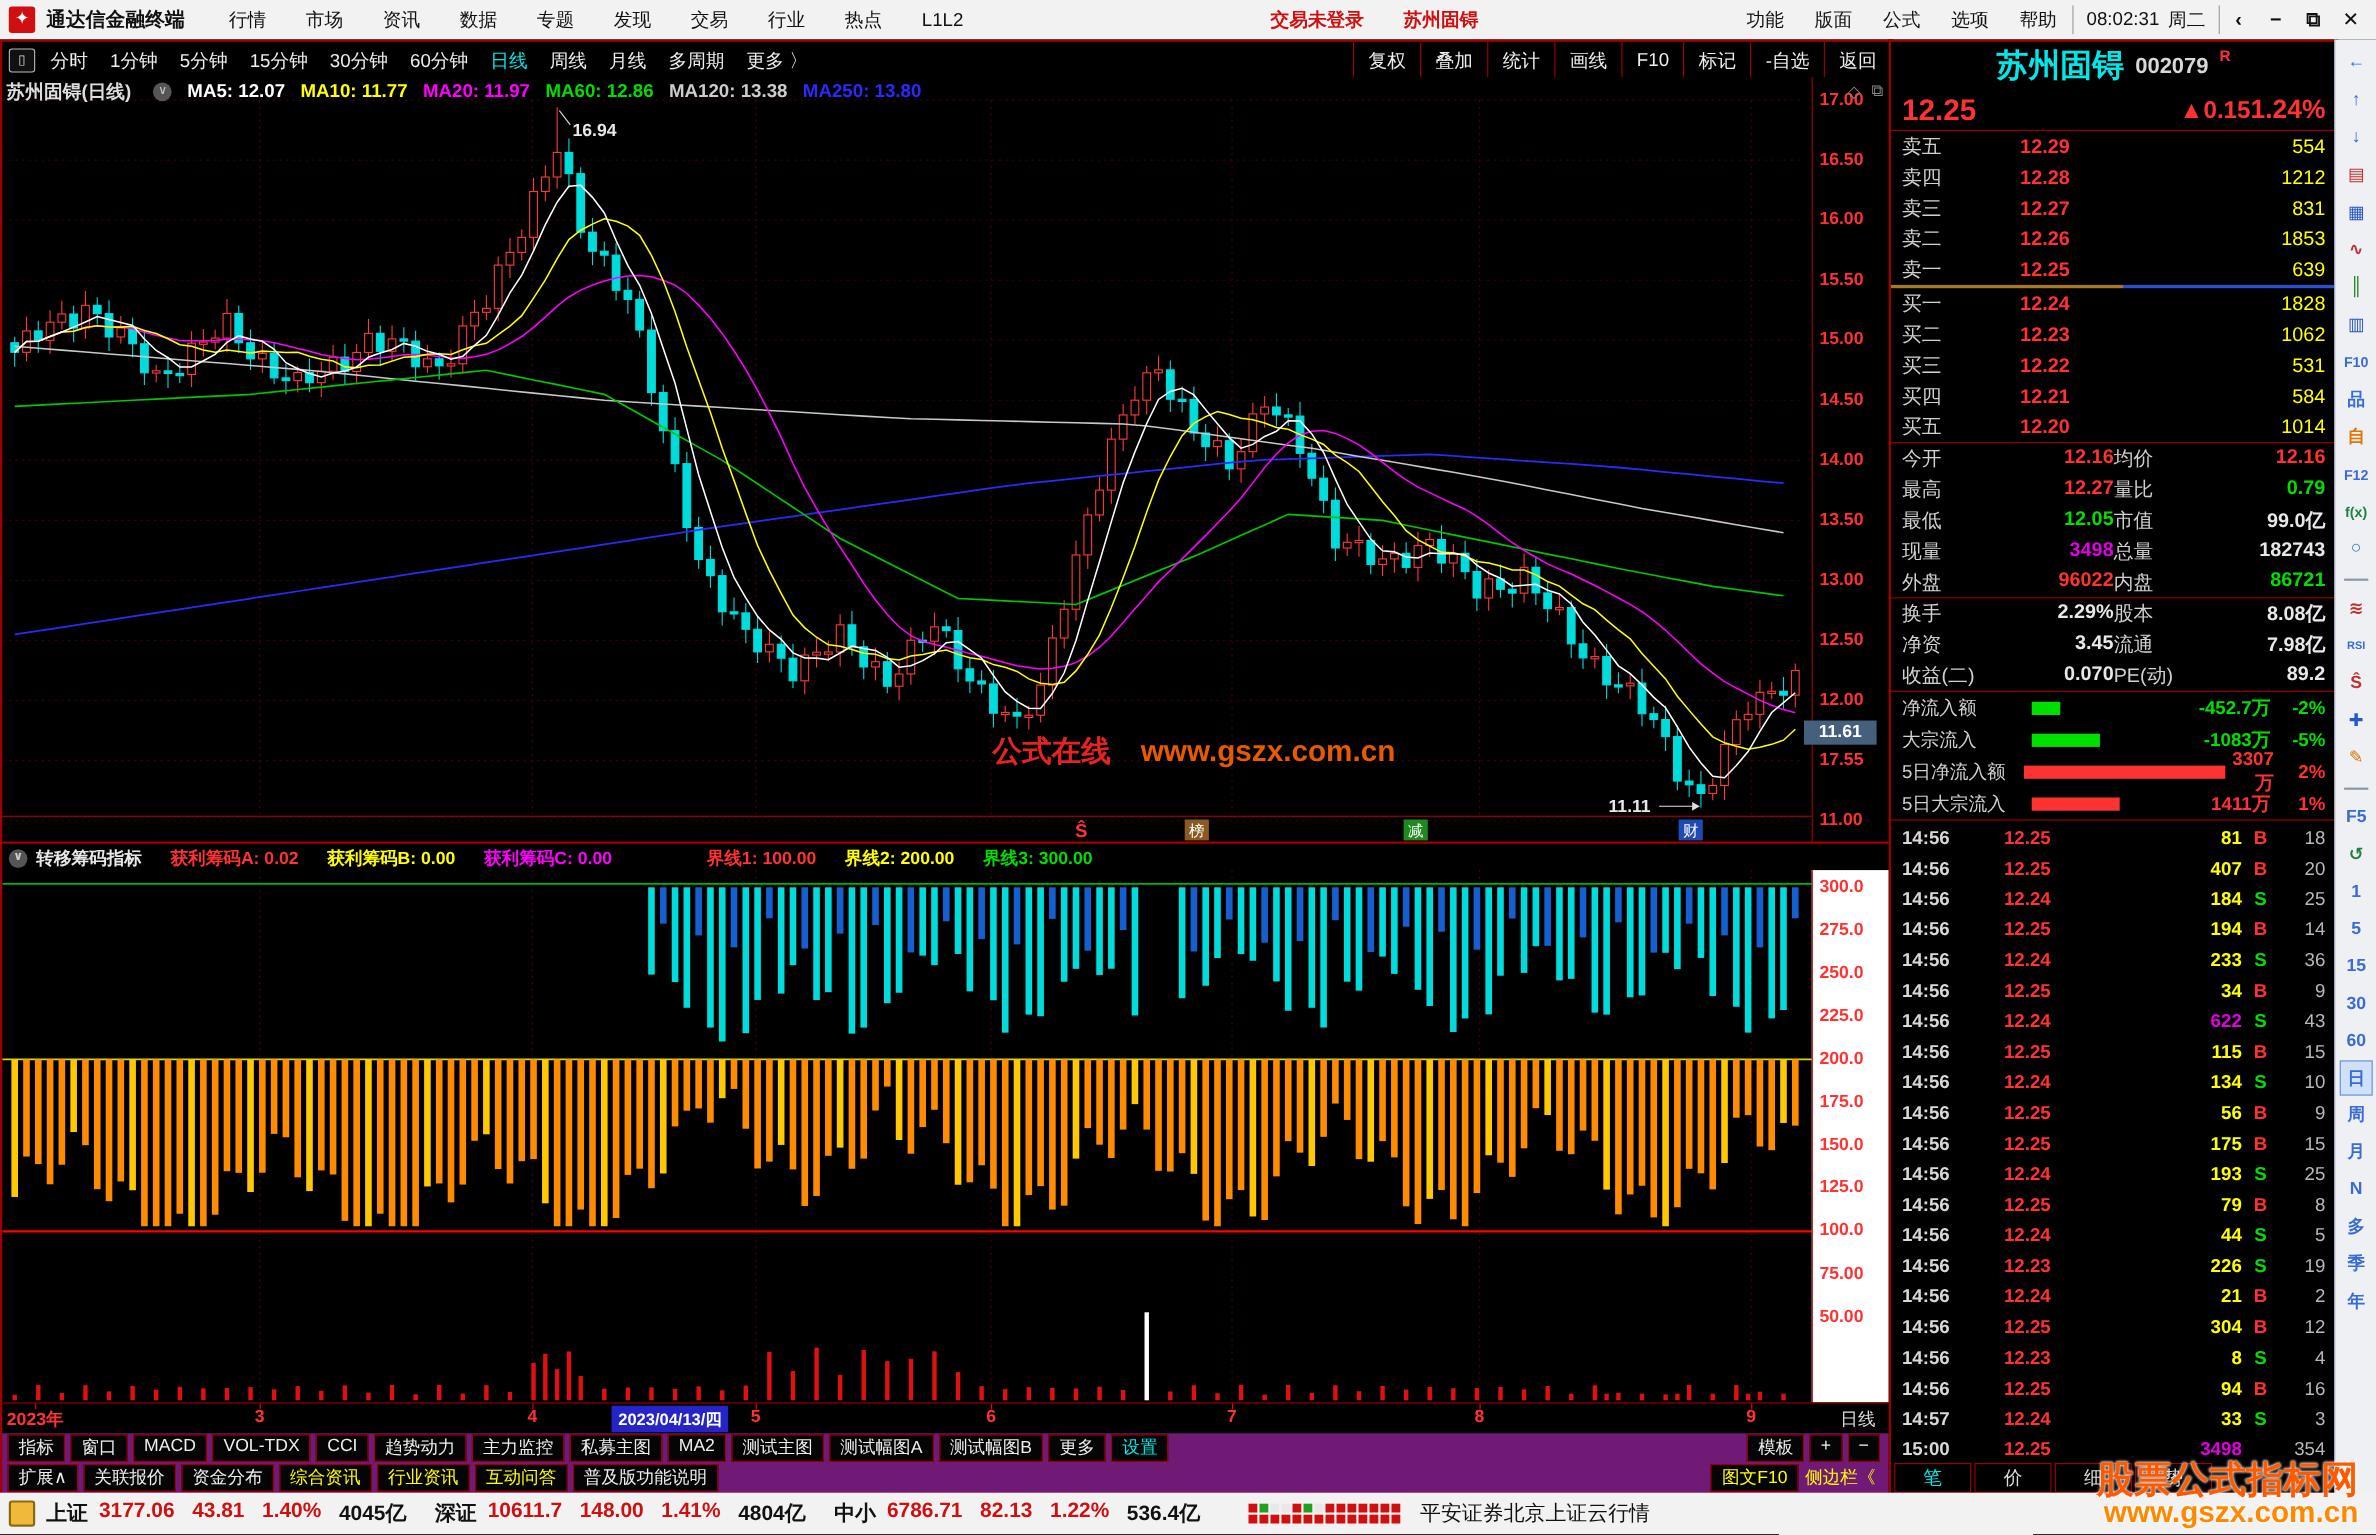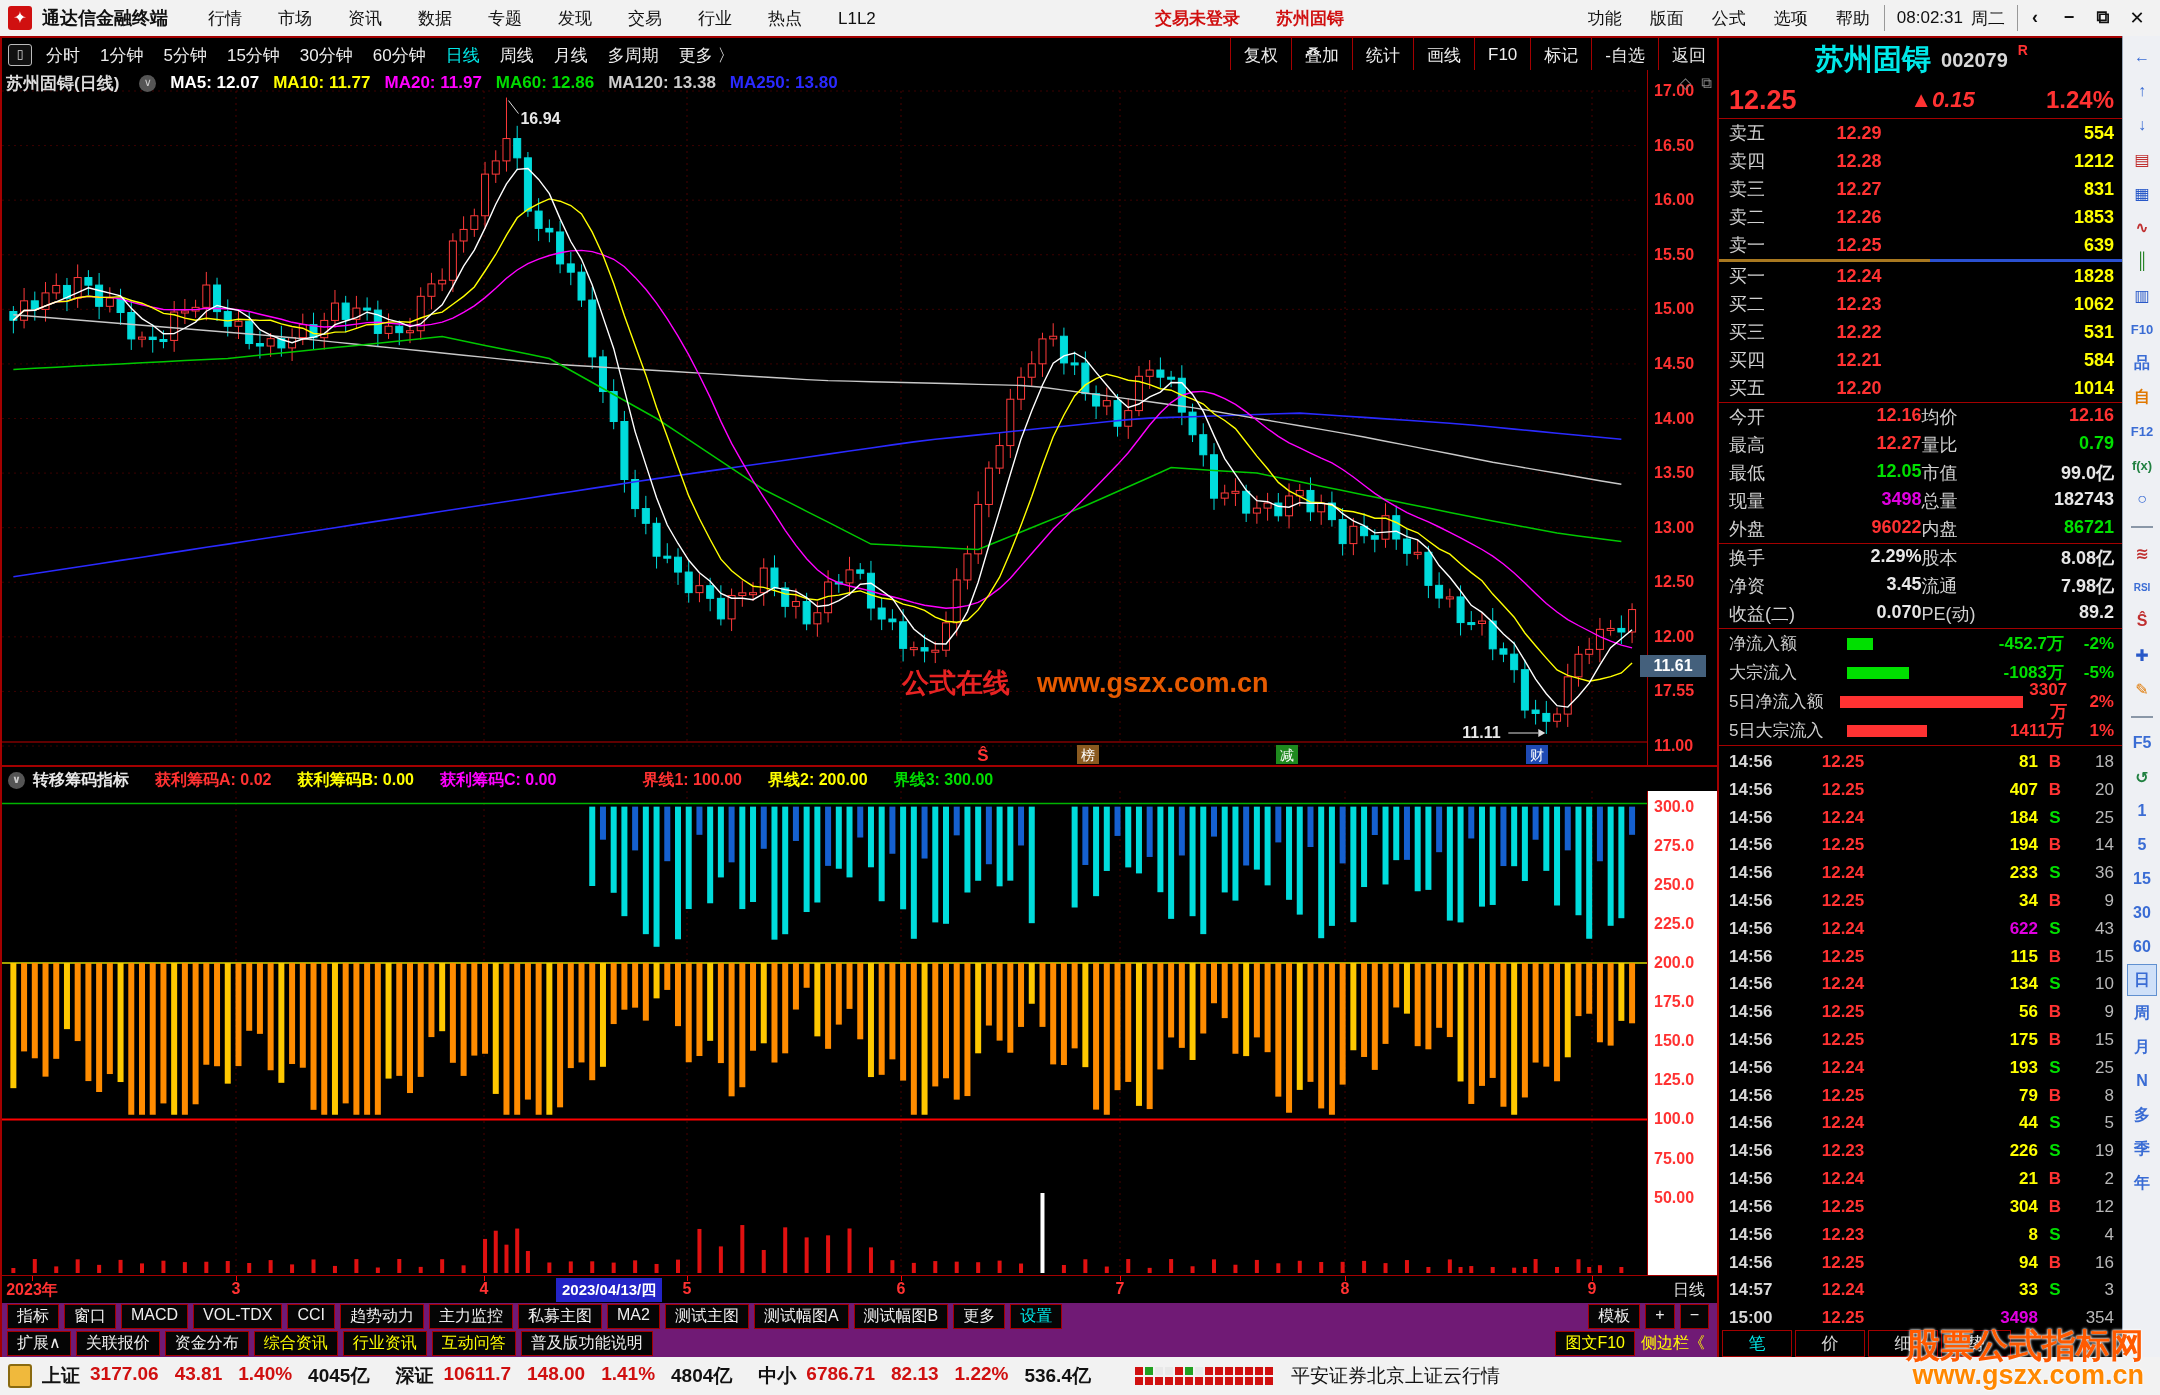--- a/index.html
+++ b/index.html
@@ -72,26 +72,26 @@
   #tabs2-right{position:absolute;right:8px;display:flex;align-items:center;}
   
   #quote{left:1717px;top:36px;width:405px;height:1294px;background:#000;border:2px solid var(--pnl);
          display:flex;flex-direction:column;color:var(--gray);}
   #q-title{height:44px;display:flex;align-items:center;justify-content:center;gap:10px;}
   #q-name{color:var(--cyan);font-size:29px;font-weight:bold;}
   #q-code{color:#d8d8d8;font-size:20px;font-weight:bold;}
   #q-r{color:var(--red);font-size:14px;font-weight:bold;align-self:flex-start;margin-top:4px;}
   #q-price-row{height:36px;display:flex;align-items:center;padding:0 10px;border-bottom:1px solid var(--pnl);}
   #q-price{color:var(--red);font-size:27px;font-weight:bold;width:110px;}
-  #q-chg{color:var(--red);font-size:22px;font-weight:bold;flex:1;text-align:center;font-style:italic;}
+  #q-chg{color:var(--red);font-size:22px;font-weight:bold;flex:1;text-align:right;}
   #q-pct{color:var(--red);font-size:24px;font-weight:bold;}
   .depth-row{height:28px;display:flex;align-items:center;padding:0 10px;font-size:18px;}
   .depth-row .lbl{width:70px;color:#d0d0d0;}
   .depth-row .prc{width:120px;text-align:center;font-weight:bold;color:var(--red);}
-  .depth-row .vol{flex:1;text-align:right;font-weight:bold;color:var(--yellow);}
+  .depth-row .vol{flex:1;text-align:right;font-weight:normal;color:var(--yellow);}
   #depth-div{height:3px;background:linear-gradient(90deg,#a87820 0 52%,#2a50d0 52% 100%);}
   .stat-row{height:28px;display:flex;align-items:center;padding:0 10px;font-size:18px;}
   .stat-cell{display:flex;flex:1;}
   .stat-cell .lbl{width:84px;color:#d0d0d0;white-space:nowrap;}
   .stat-cell .val{flex:1;text-align:right;font-weight:bold;}
   .sep{border-top:1px solid var(--pnl);}
   .flow-row{height:29px;display:flex;align-items:center;padding:0 10px;font-size:17px;}
   .flow-row .lbl{width:118px;color:#d0d0d0;white-space:nowrap;}
   .flow-bar{height:12px;margin-right:6px;}
   .flow-row .val{flex:1;text-align:right;font-weight:bold;}

